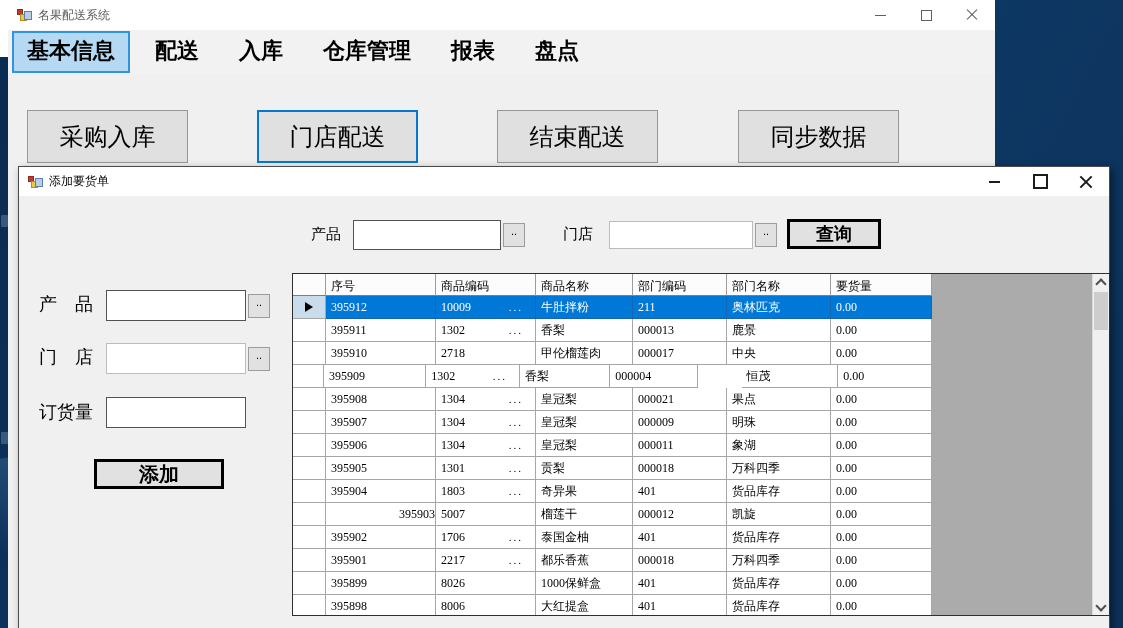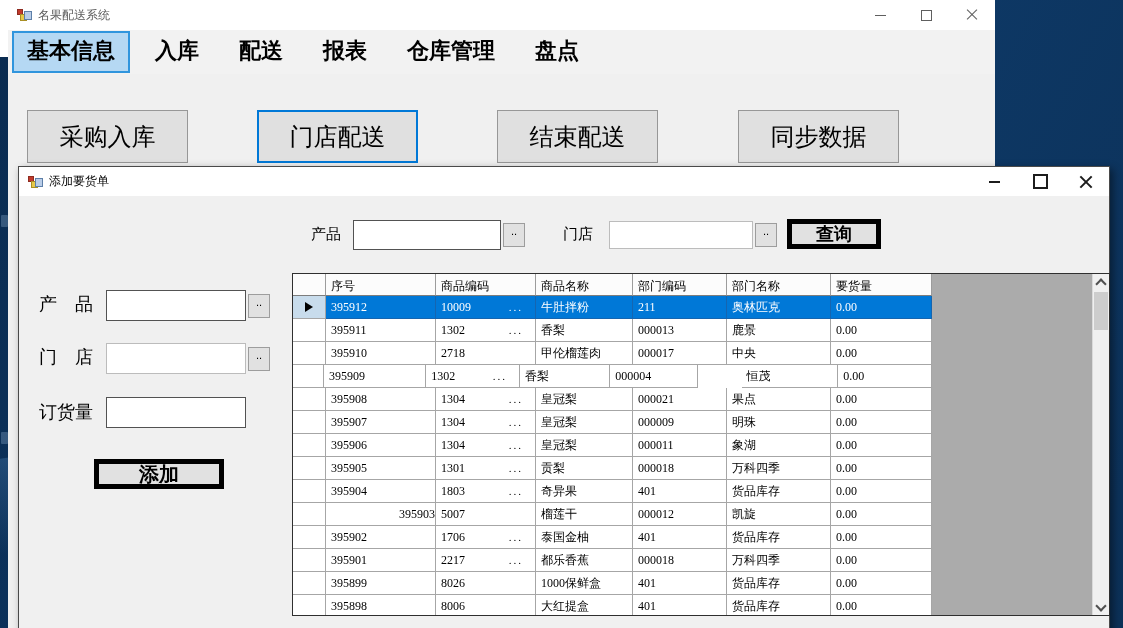--- a/index.html
+++ b/index.html
@@ -53,21 +53,21 @@
   #dialog .title-text{color:#000;}
 
   .form-label{position:absolute;font-family:"Liberation Serif",serif;color:#000;white-space:nowrap;}
   .lbl-sm{font-size:15px;}
   .lbl-lg{font-size:18px;}
   .textbox{position:absolute;background:#fff;border:1px solid #7a7a7a;font-size:14px;padding:0 4px;box-sizing:border-box;font-family:"Liberation Serif",serif;outline:none;}
   .textbox.dark{border-color:#525252;}
   .textbox.light{border-color:#bcbcbc;}
   .browse-btn{position:absolute;width:22px;height:24px;background:#e1e1e1;border:1px solid #9d9d9d;box-sizing:border-box;
     font-size:11px;line-height:14px;text-align:center;color:#000;cursor:default;}
-  .cmd-btn{position:absolute;background:#e1e1e1;border:5px solid #000000;box-sizing:border-box;
+  .cmd-btn{position:absolute;background:#e1e1e1;border:3px solid #000000;box-sizing:border-box;
     font-family:"Liberation Serif",serif;font-weight:bold;color:#000;display:flex;align-items:center;justify-content:center;cursor:default;}
   #query-btn{left:768px;top:52px;width:94px;height:30px;font-size:18px;}
   #delete-btn{left:938px;top:52px;width:132px;height:30px;font-size:18px;}
   #add-btn{left:75px;top:292px;width:130px;height:30px;font-size:20px;}
 
   
   #grid{position:absolute;left:273px;top:106px;width:818px;height:343px;border:1px solid #2f2f2f;background:#ababab;box-sizing:border-box;}
   #grid-inner{position:absolute;left:0;top:0;right:17px;bottom:0;overflow:hidden;background:#ababab;}
   .grid-headrow{display:flex;height:22px;width:639px;background:#fcfcfc;}
   .grid-hcell{box-sizing:border-box;border-right:1px solid #9c9c9c;border-bottom:1px solid #7d7d7d;
@@ -115,24 +115,24 @@
       <div class="ctrl">
           <div class="glyph-max"></div>
         </div>
       <div class="ctrl">
           <div class="glyph-close"></div>
         </div>
     </div>
   </div>
   <div id="menu-strip">
       <div class="menu-item selected">基本信息</div>
+      <div class="menu-item">配送</div>
       <div class="menu-item">入库</div>
-      <div class="menu-item">配送</div>
+      <div class="menu-item">仓库管理</div>
       <div class="menu-item">报表</div>
-      <div class="menu-item">仓库管理</div>
       <div class="menu-item">盘点</div>
     </div>
   <div id="toolbar">
       <button class="big-btn" style="left: 19px;">采购入库</button>
       <button class="big-btn focused" style="left: 249px;">门店配送</button>
       <button class="big-btn" style="left: 489px;">结束配送</button>
       <button class="big-btn" style="left: 730px;">同步数据</button>
     </div>
 </div>
 

